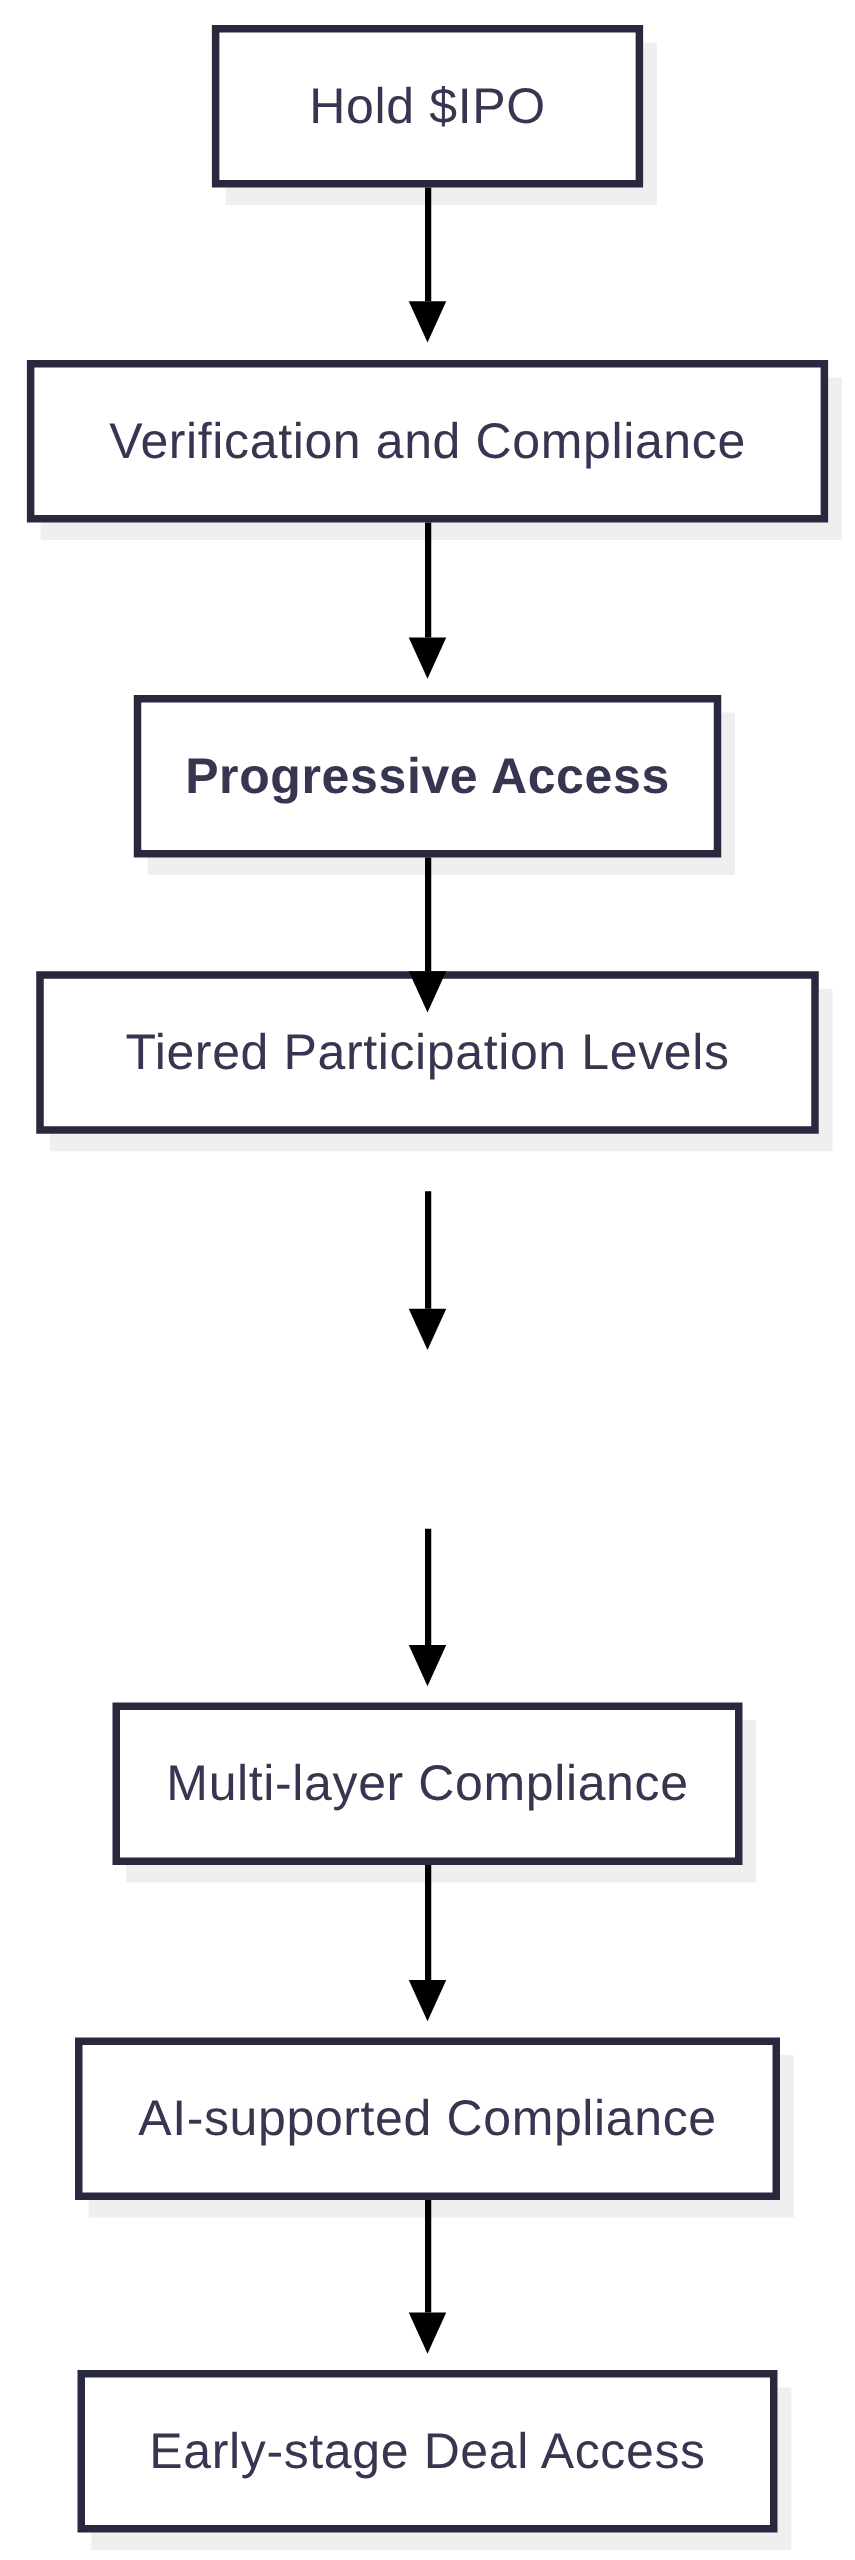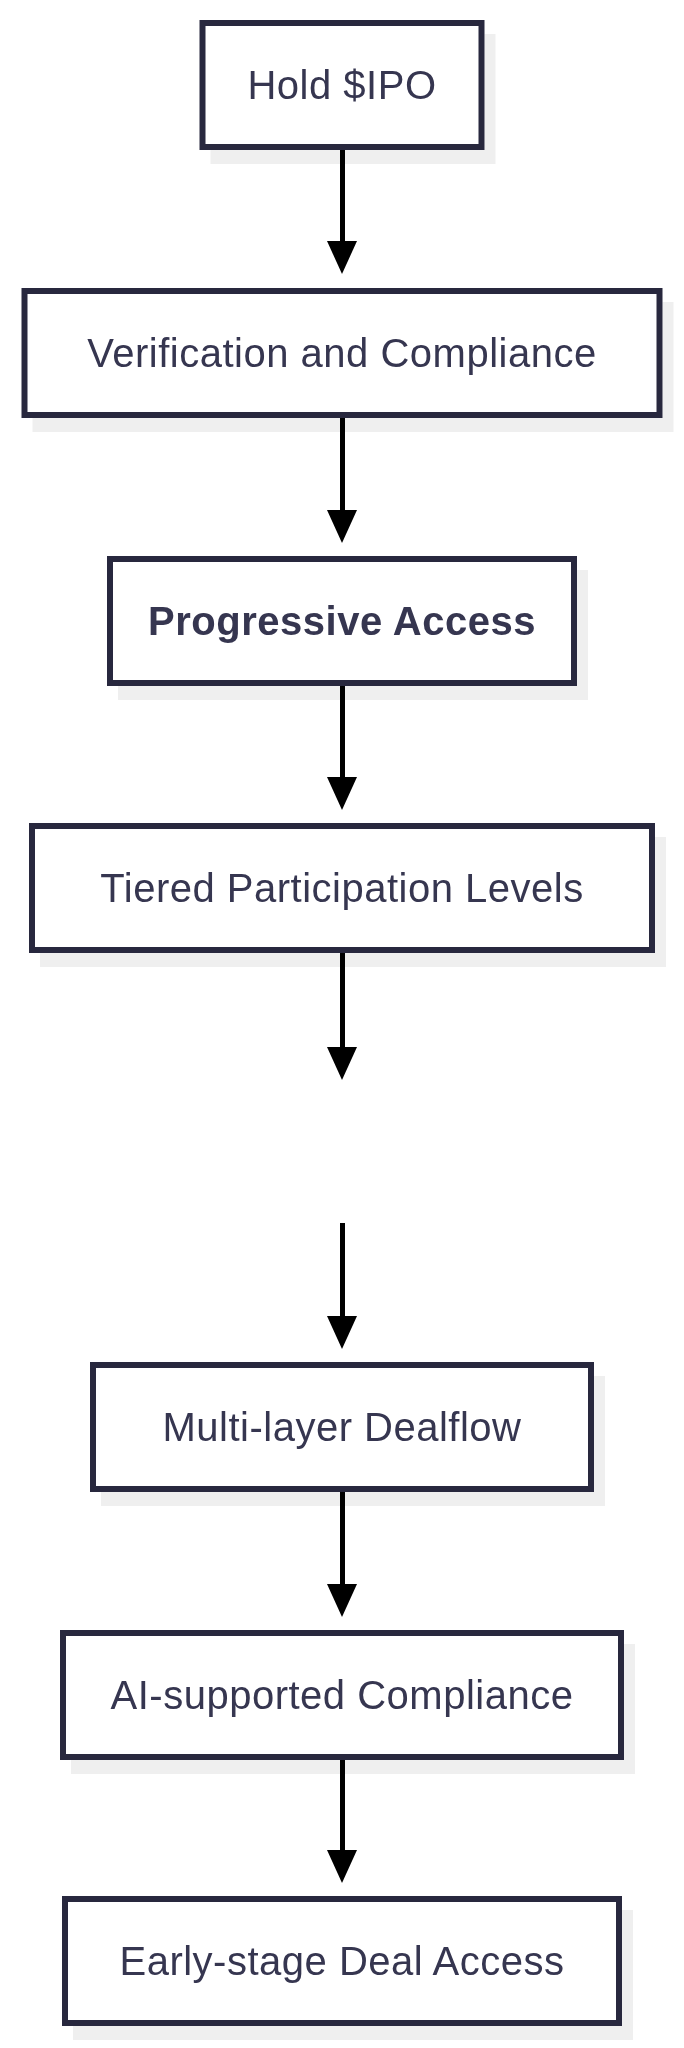--- a/index.html
+++ b/index.html
@@ -31,24 +31,24 @@
     box-shadow:11px 14px 0 var(--shadow);
     display:flex;
     align-items:center;
     justify-content:center;
     color:var(--text);
     font-size:40px;
     letter-spacing:0.5px;
     white-space:nowrap;
     z-index:2;
   }
-  .n0{top:20px;width:285px;text-align:right;}
+  .n0{top:20px;width:345px;text-align:right;}
   .n1{top:288px;width:641px;}
   .n2{top:556px;width:470px;font-weight:bold;}
-  .n3{top:823px;width:626px;}
+  .n3{top:777px;width:626px;}
   .n4{top:1093px;width:534px;}
   .n5{top:1362px;width:504px;}
   .n6{top:1630px;width:564px;}
   .n7{top:1896px;width:560px;}
   .connector{
     position:absolute;
     left:50%;
     transform:translateX(-50%);
     width:30px;
     display:flex;
@@ -116,21 +116,21 @@
     <div class="head"></div>
   </div>
 
 
   <div class="connector a4">
     <div class="shaft"></div>
     <div class="head"></div>
   </div>
 
   <div class="node n5">
-    <span>Multi-layer Dealflow</span>
+    <span>Multi-layer Compliance</span>
   </div>
 
   <div class="connector a5">
     <div class="shaft"></div>
     <div class="head"></div>
   </div>
 
   <div class="node n6">
     <span>AI-supported Compliance</span>
   </div>

